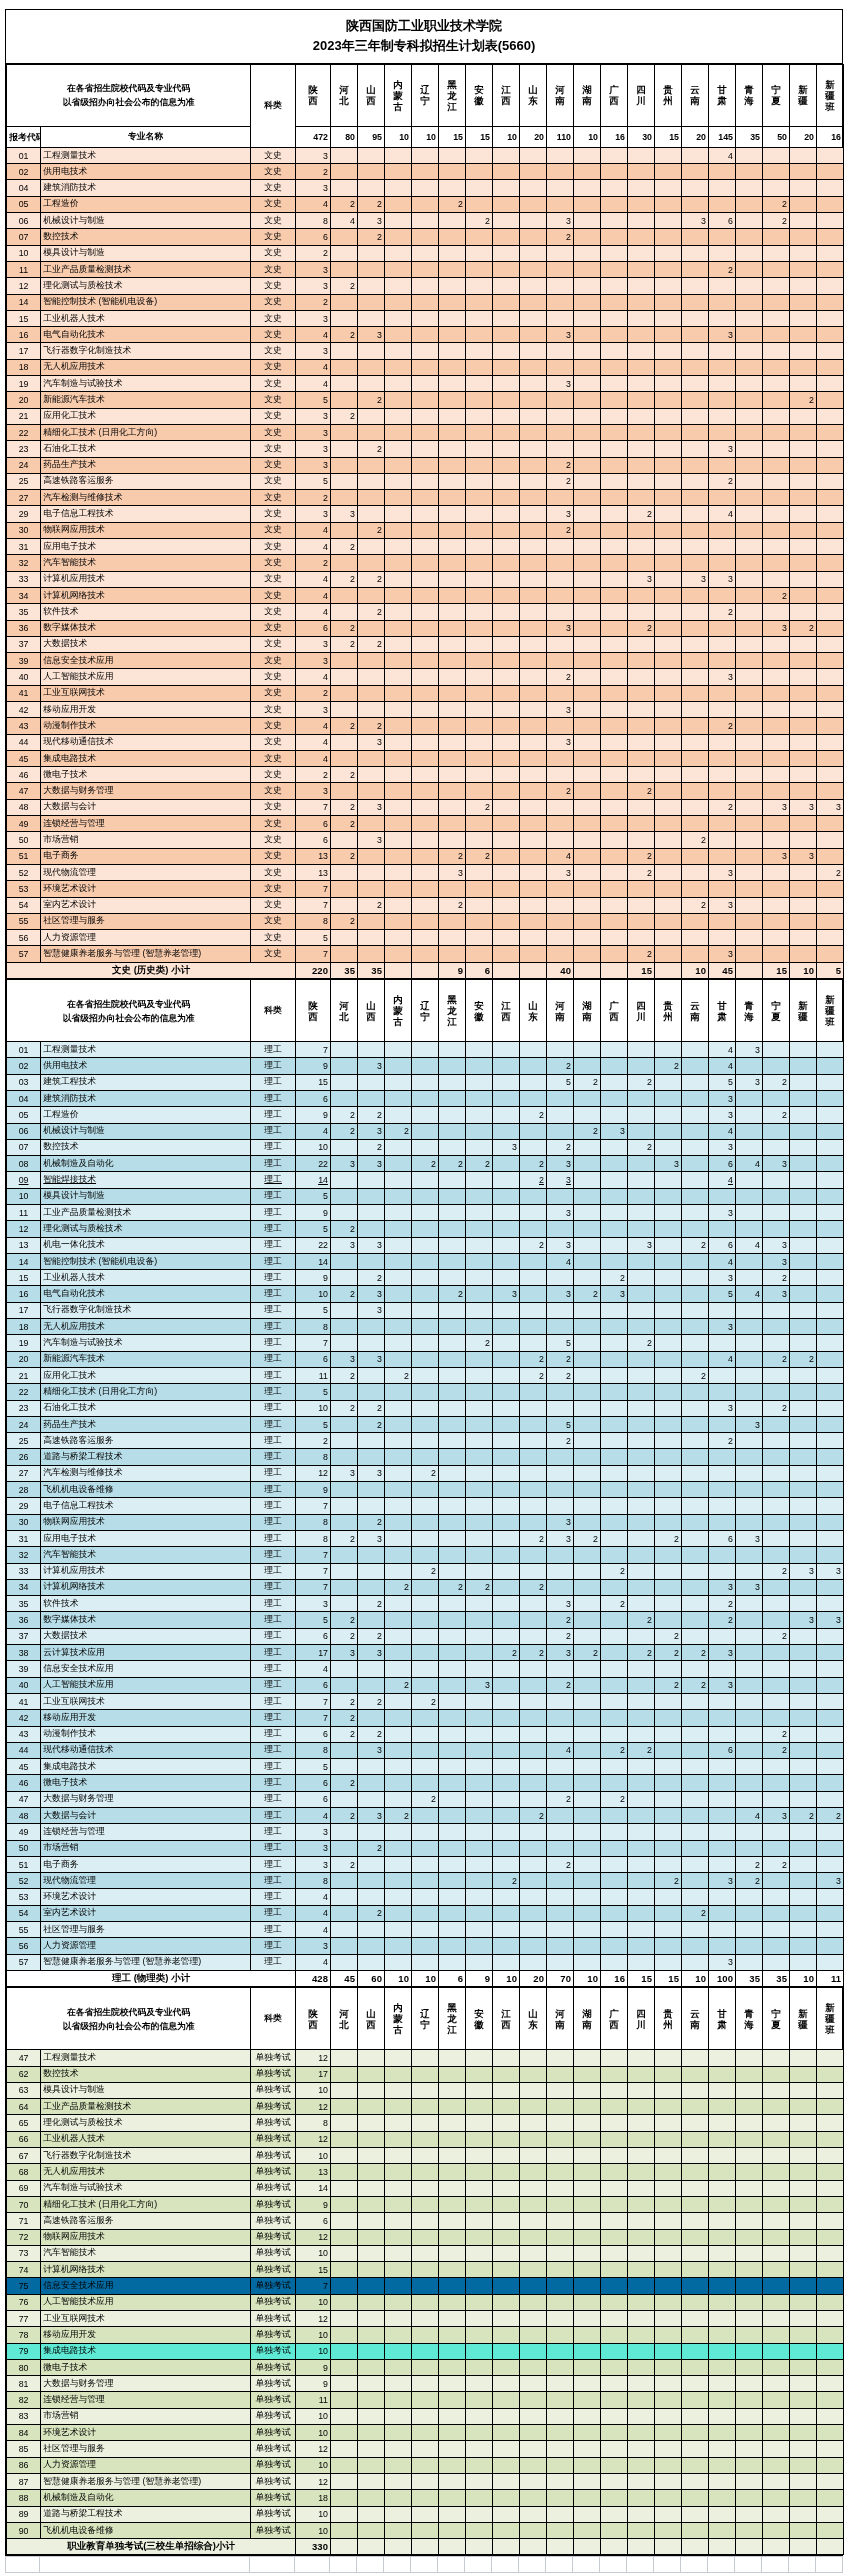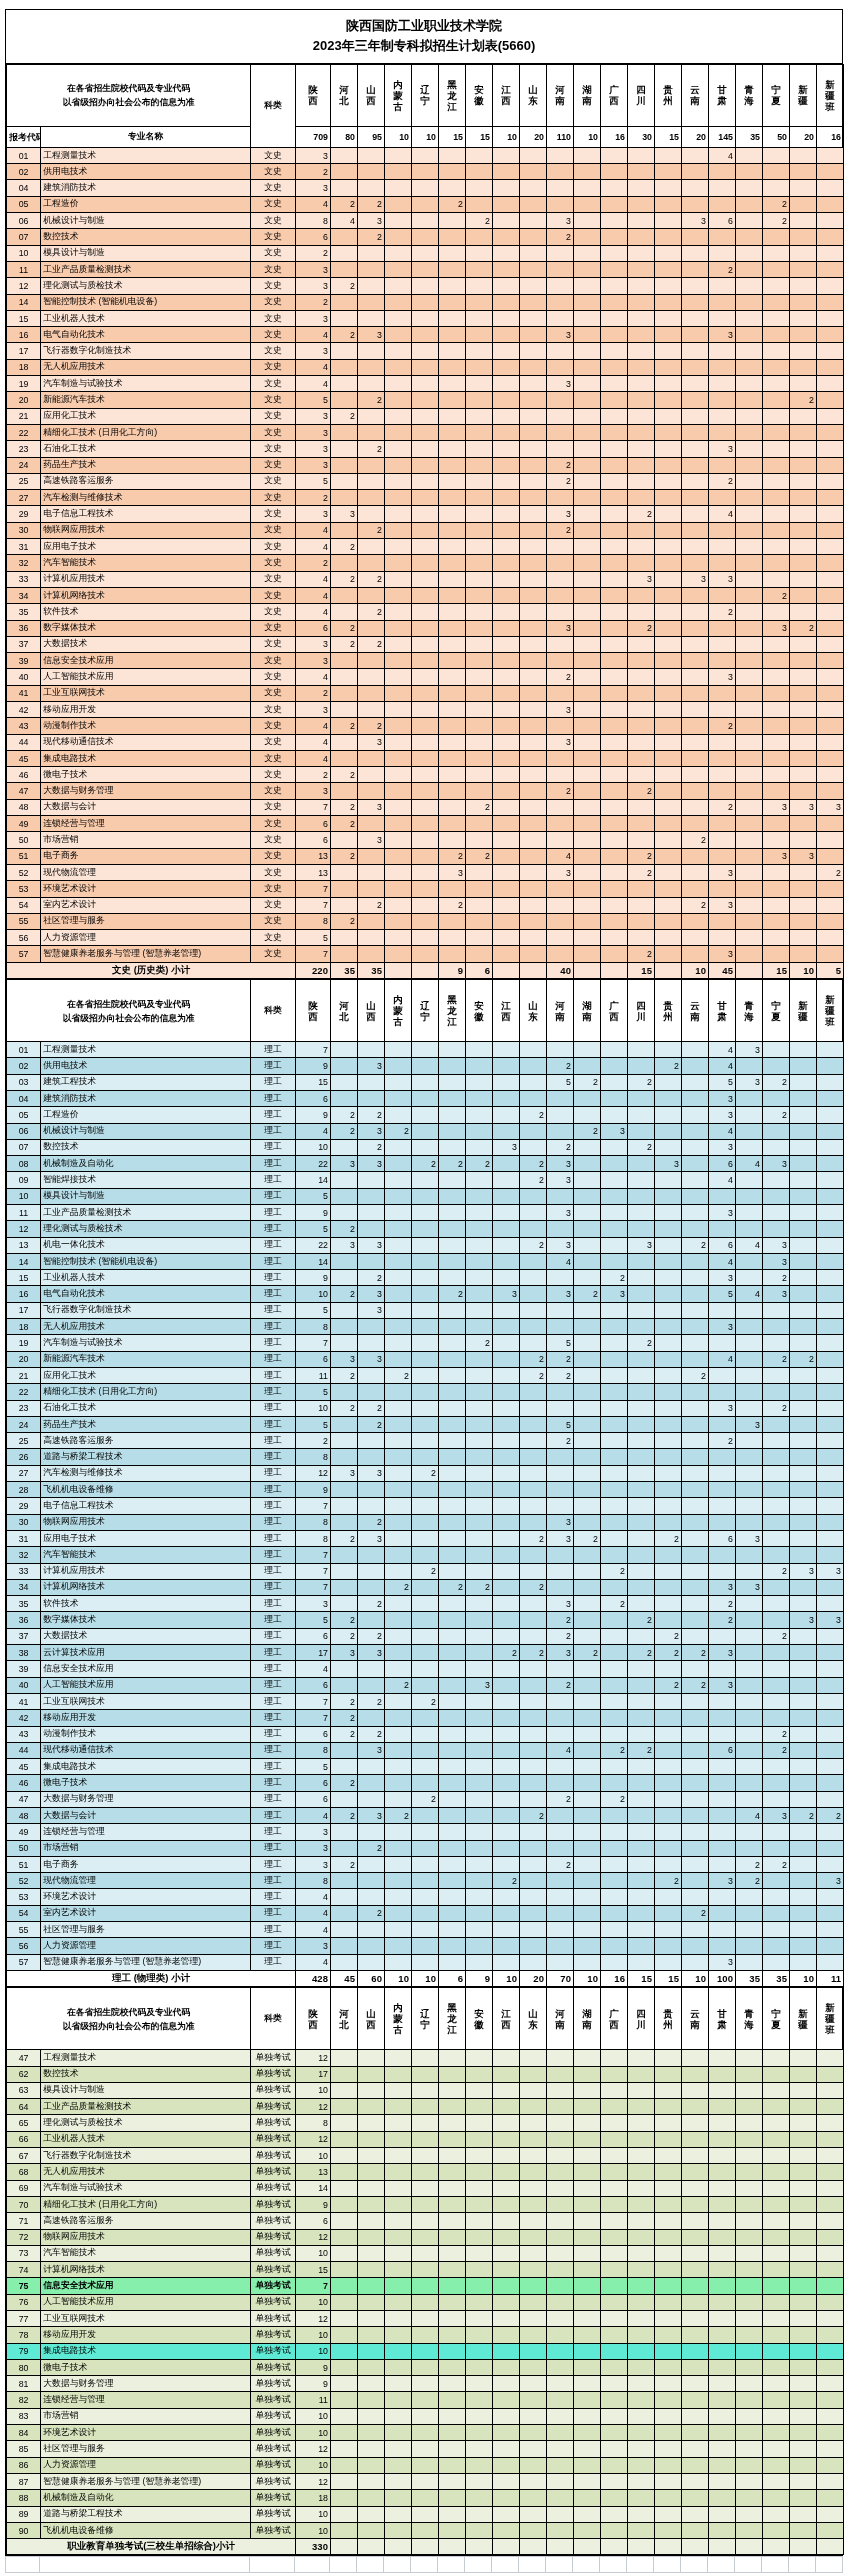--- a/index.html
+++ b/index.html
@@ -103,21 +103,21 @@
             <th><span class="vert">云南</span></th>
             <th><span class="vert">甘肃</span></th>
             <th><span class="vert">青海</span></th>
             <th><span class="vert">宁夏</span></th>
             <th><span class="vert">新疆</span></th>
             <th><span class="vert">新疆班</span></th>
           </tr>
           <tr class="hdr-b hdr-bottom">
             <th class="codehdr-cell">报考代码</th>
             <th class="majorhdr-cell">专业名称</th>
-            <th class="total-cell">709</th>
+            <th class="total-cell">472</th>
             <th class="total-cell">80</th>
             <th class="total-cell">95</th>
             <th class="total-cell">10</th>
             <th class="total-cell">10</th>
             <th class="total-cell">15</th>
             <th class="total-cell">15</th>
             <th class="total-cell">10</th>
             <th class="total-cell">20</th>
             <th class="total-cell">110</th>
             <th class="total-cell">10</th>
@@ -1653,21 +1653,21 @@
             <td class="val-cell"></td>
             <td class="val-cell"></td>
             <td class="val-cell">3</td>
             <td class="val-cell"></td>
             <td class="val-cell">6</td>
             <td class="val-cell">4</td>
             <td class="val-cell">3</td>
             <td class="val-cell"></td>
             <td class="val-cell"></td>
           </tr>
-          <tr class="data-row" style="background: rgb(218, 238, 243);">
+          <tr class="data-row" style="background: rgb(218, 238, 243); text-decoration: underline;">
             <td class="code-cell">09</td>
             <td class="major-cell">智能焊接技术</td>
             <td class="cat-cell">理工</td>
             <td class="val-cell">14</td>
             <td class="val-cell"></td>
             <td class="val-cell"></td>
             <td class="val-cell"></td>
             <td class="val-cell"></td>
             <td class="val-cell"></td>
             <td class="val-cell"></td>
@@ -3307,21 +3307,21 @@
             <td class="val-cell"></td>
             <td class="val-cell"></td>
             <td class="val-cell"></td>
             <td class="val-cell"></td>
             <td class="val-cell"></td>
             <td class="val-cell"></td>
             <td class="val-cell"></td>
             <td class="val-cell"></td>
             <td class="val-cell"></td>
           </tr>
-          <tr class="data-row" style="background: #86efac; font-weight: bold;">
+          <tr class="data-row" style="background: #0369a1;">
             <td class="code-cell">75</td>
             <td class="major-cell">信息安全技术应用</td>
             <td class="cat-cell">单独考试</td>
             <td class="val-cell">7</td>
             <td class="val-cell"></td>
             <td class="val-cell"></td>
             <td class="val-cell"></td>
             <td class="val-cell"></td>
             <td class="val-cell"></td>
             <td class="val-cell"></td>

